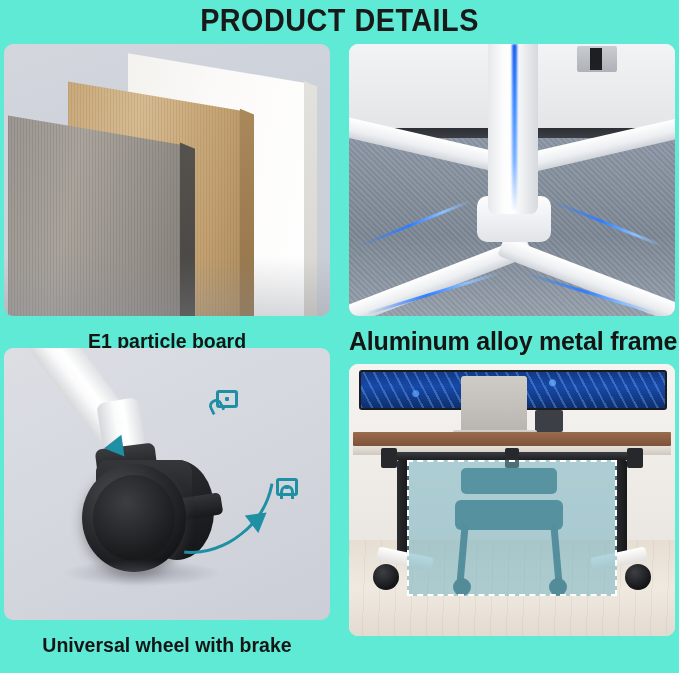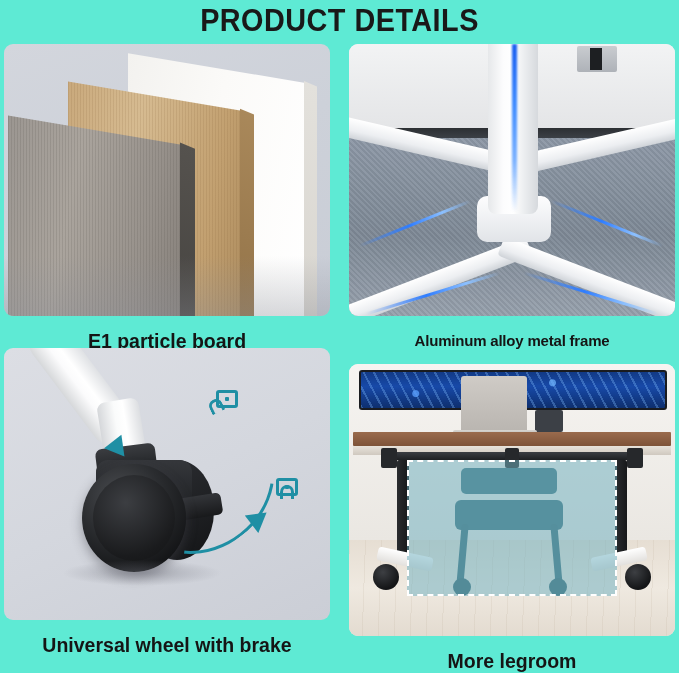--- a/index.html
+++ b/index.html
@@ -24,21 +24,21 @@
   .cell-3{left:349px;top:320px;}
 
   .photo{
     position:relative;width:326px;height:272px;
     border-radius:9px;overflow:hidden;
   }
   .caption{
     width:326px;text-align:center;font-size:19.5px;font-weight:bold;
     color:#151515;margin-top:12px;line-height:26px;white-space:nowrap;
   }
-  .cap-wide{font-size:15px;letter-spacing:-0.2px;}
+  .cap-wide{font-size:25px;letter-spacing:-0.2px;}
 
   
   .p-boards{background:linear-gradient(160deg,#d3d6dd 0%,#cdd1d9 45%,#c9cdd6 100%);}
   .board{position:absolute;}
   .board .face{position:absolute;inset:0;}
   .board .edge{position:absolute;top:0;bottom:0;}
 
   .bd-white{left:124px;top:24px;width:176px;height:250px;
     transform:skewY(9.5deg);}
   .bd-white .face{background:linear-gradient(100deg,#f3f2ef 0%,#fbfaf8 45%,#ffffff 100%);}
@@ -299,17 +299,16 @@
         <div class="lg-chair-lg1"></div>
         <div class="lg-chair-lg2"></div>
         <div class="lg-chair-w1"></div>
         <div class="lg-chair-w2"></div>
         <div class="lg-footL"></div>
         <div class="lg-footR"></div>
         <div class="lg-castL"></div>
         <div class="lg-castR"></div>
         <div class="lg-highlight"></div>
       </div>
-      <div class="caption">More legroom</div>
     </div>
 
   </div>
 </div>
 
 </body></html>

